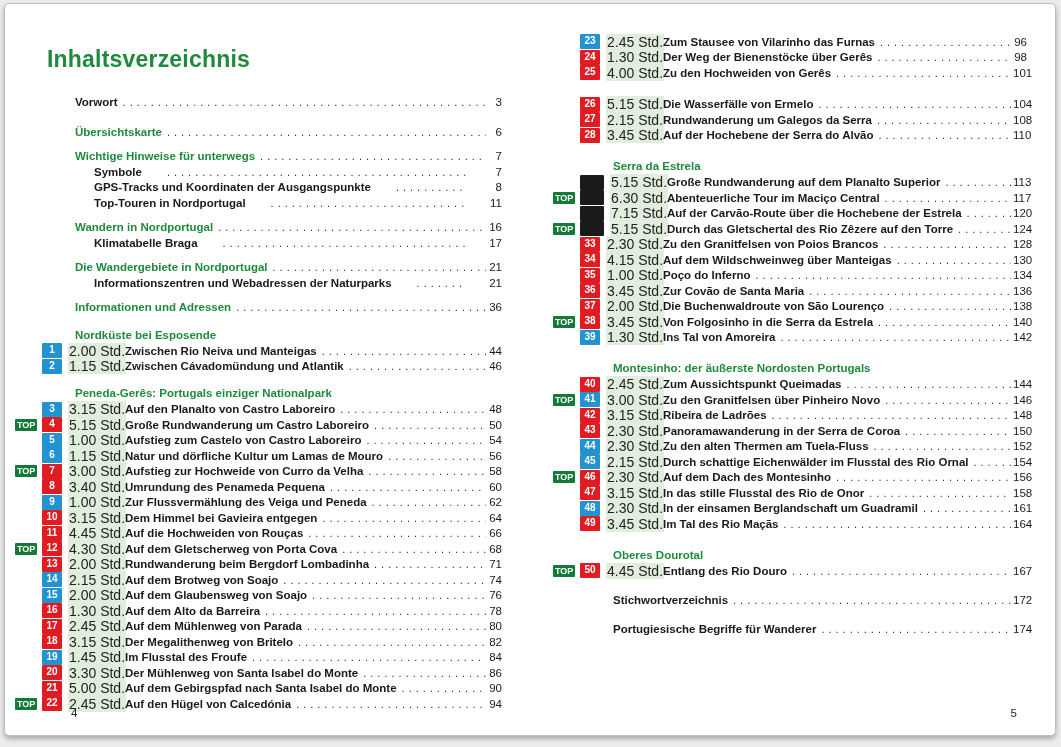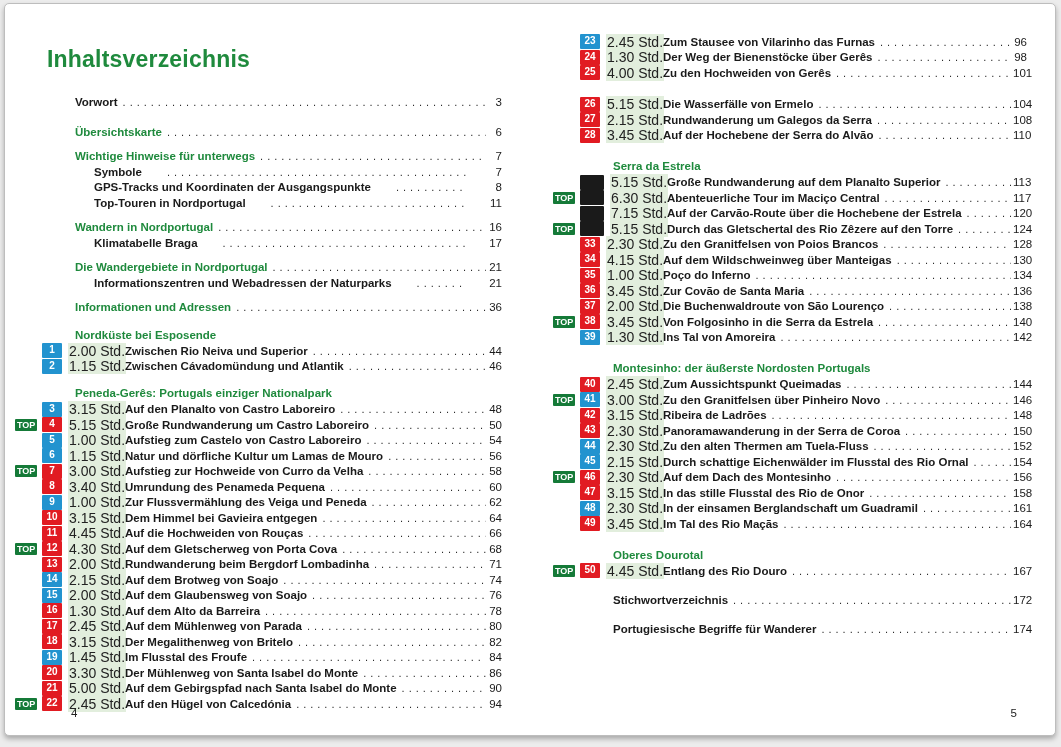--- a/index.html
+++ b/index.html
@@ -138,21 +138,21 @@
           <span class="pgnum">36</span>
         </div>
       </div>
     <div id="left-sections">
         <div class="section">
           <div class="section-heading">Nordküste bei Esposende</div>
           <div class="tour-row">
             <span class="top-slot"></span>
             <span class="num-badge b-blue">1</span>
             <span class="time"><span class="time-text">2.00 Std.</span></span>
-            <span class="tour-title">Zwischen Rio Neiva und Superior</span>
+            <span class="tour-title">Zwischen Rio Neiva und Manteigas</span>
             <span class="leader">............................................................................................................................................</span>
             <span class="pgnum">44</span>
           </div>
           <div class="tour-row">
             <span class="top-slot"></span>
             <span class="num-badge b-blue">2</span>
             <span class="time"><span class="time-text">1.15 Std.</span></span>
             <span class="tour-title">Zwischen Cávadomündung und Atlantik</span>
             <span class="leader">............................................................................................................................................</span>
             <span class="pgnum">46</span>

